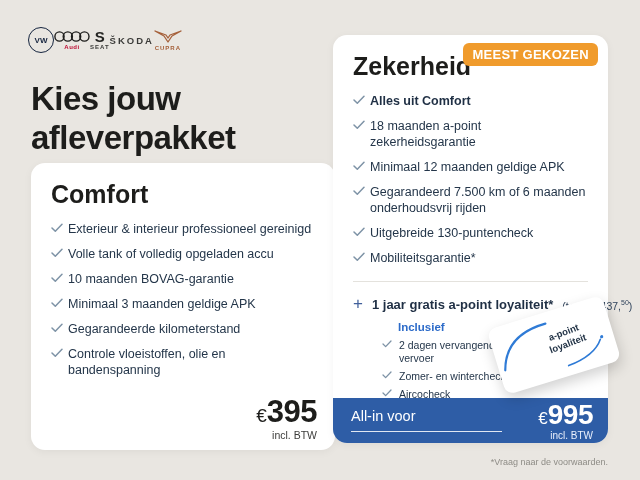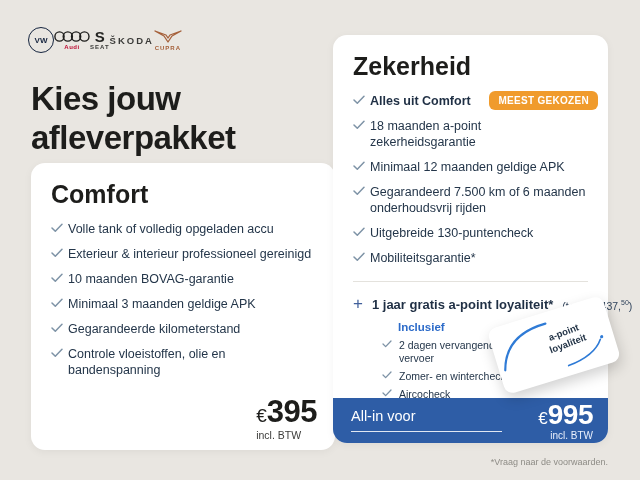--- a/index.html
+++ b/index.html
@@ -26,28 +26,28 @@
   .card{position:absolute;background:var(--card,#ffffff);border-radius:14px;
     box-shadow:0 2px 8px rgba(0,0,0,0.05);}
   .comfort-card{left:31px;top:163px;width:304px;height:287px;}
   .zekerheid-card{left:333px;top:35px;width:275px;height:408px;}
   .card-title{font-size:25px;font-weight:700;color:var(--ink,#1d1d1b);margin:17px 20px 0 20px;}
   .feature-list{margin:12px 18px 0 20px;display:flex;flex-direction:column;gap:9px;}
   .feature{display:flex;gap:5px;font-size:12.5px;line-height:1.28;color:var(--text,#24364a);}
   .feature.bold{font-weight:700;color:#1f2f44;}
   .check-icon{flex:0 0 auto;margin-top:2px;}
   
-  .price-block{position:absolute;right:18px;bottom:9px;text-align:left;}
+  .price-block{position:absolute;right:18px;bottom:9px;text-align:right;}
   .price-line{color:var(--ink,#1d1d1b);line-height:1;}
   .price-cur{font-size:19px;font-weight:400;}
   .price-num{font-size:31px;font-weight:700;letter-spacing:-0.5px;}
   .price-note{font-size:10.5px;color:#3c3c3a;margin-top:2px;}
   
   .badge{position:absolute;top:8px;right:10px;background:var(--badge,#f09b2c);color:#fff;
-    font-size:10px;font-weight:700;letter-spacing:0.3px;padding:4px 9px;border-radius:6px;margin-top:48px;}
+    font-size:13px;font-weight:700;letter-spacing:0.3px;padding:4px 9px;border-radius:6px;}
   .divider{margin:15px 20px 0 20px;border:none;border-top:1px solid #e4e2dd;}
   .bonus-row{margin:13px 18px 0 20px;display:flex;gap:9px;align-items:baseline;}
   .plus-icon{color:#41609b;font-size:17px;line-height:1;flex:0 0 auto;}
   .bonus-title{font-size:13px;font-weight:700;color:#1f2f44;white-space:nowrap;}
   .bonus-value{font-size:10.5px;color:#31445c;white-space:nowrap;}
   .bonus-value sup{font-size:7px;}
   .inclusief{margin:9px 0 0 49px;width:150px;}
   .inclusief-label{color:var(--link_blue,#2c6bc9);font-size:11.5px;font-weight:700;margin-bottom:6px;padding-left:16px;}
   .mini-item{display:flex;gap:7px;font-size:10.5px;line-height:1.25;color:var(--text,#24364a);margin-bottom:5px;}
   .mini-item .check-icon{margin-top:1px;}
@@ -106,27 +106,27 @@
   <div>afleverpakket</div>
 </div>
 
 <div class="card comfort-card">
   <div class="card-title">Comfort</div>
   <div class="feature-list">
     <div class="feature">
       <svg class="check-icon" width="12" height="10" viewBox="0 0 12 10">
           <path d="M1 5 L4.3 8.3 L11 1.3" fill="none" stroke="#7e93a6" stroke-width="1.5" stroke-linecap="round" stroke-linejoin="round"></path>
         </svg>
+      <span>Exterieur &amp; interieur professioneel gereinigd</span>
+    </div>
+    <div class="feature">
+      <svg class="check-icon" width="12" height="10" viewBox="0 0 12 10">
+          <path d="M1 5 L4.3 8.3 L11 1.3" fill="none" stroke="#7e93a6" stroke-width="1.5" stroke-linecap="round" stroke-linejoin="round"></path>
+        </svg>
       <span>Volle tank of volledig opgeladen accu</span>
-    </div>
-    <div class="feature">
-      <svg class="check-icon" width="12" height="10" viewBox="0 0 12 10">
-          <path d="M1 5 L4.3 8.3 L11 1.3" fill="none" stroke="#7e93a6" stroke-width="1.5" stroke-linecap="round" stroke-linejoin="round"></path>
-        </svg>
-      <span>Exterieur &amp; interieur professioneel gereinigd</span>
     </div>
     <div class="feature">
       <svg class="check-icon" width="12" height="10" viewBox="0 0 12 10">
           <path d="M1 5 L4.3 8.3 L11 1.3" fill="none" stroke="#7e93a6" stroke-width="1.5" stroke-linecap="round" stroke-linejoin="round"></path>
         </svg>
       <span>10 maanden BOVAG-garantie</span>
     </div>
     <div class="feature">
       <svg class="check-icon" width="12" height="10" viewBox="0 0 12 10">
           <path d="M1 5 L4.3 8.3 L11 1.3" fill="none" stroke="#7e93a6" stroke-width="1.5" stroke-linecap="round" stroke-linejoin="round"></path>

